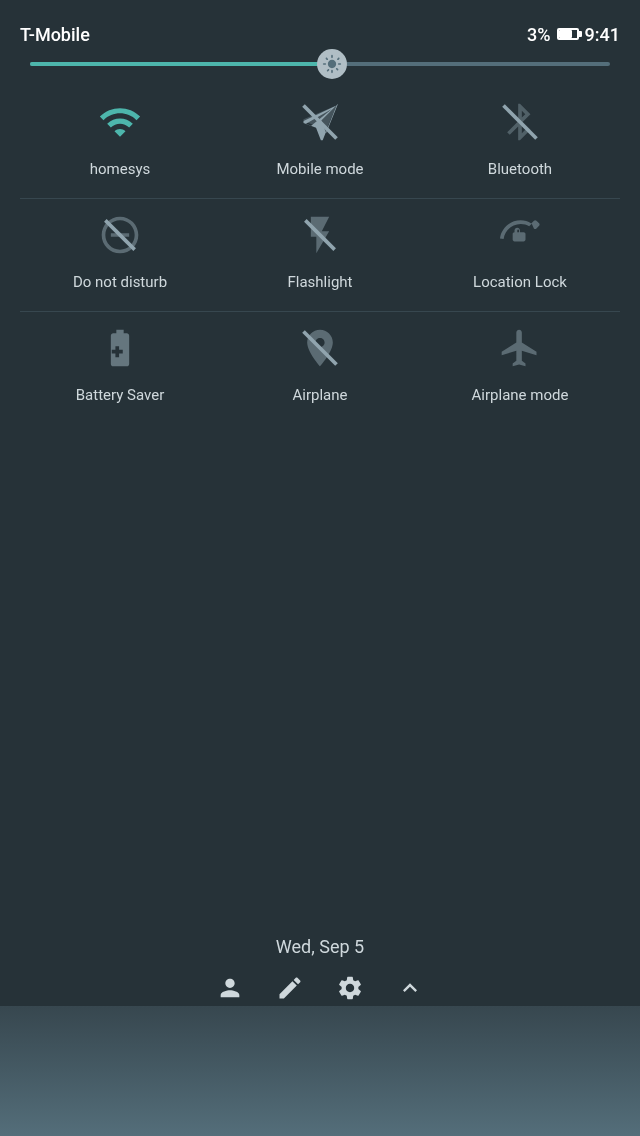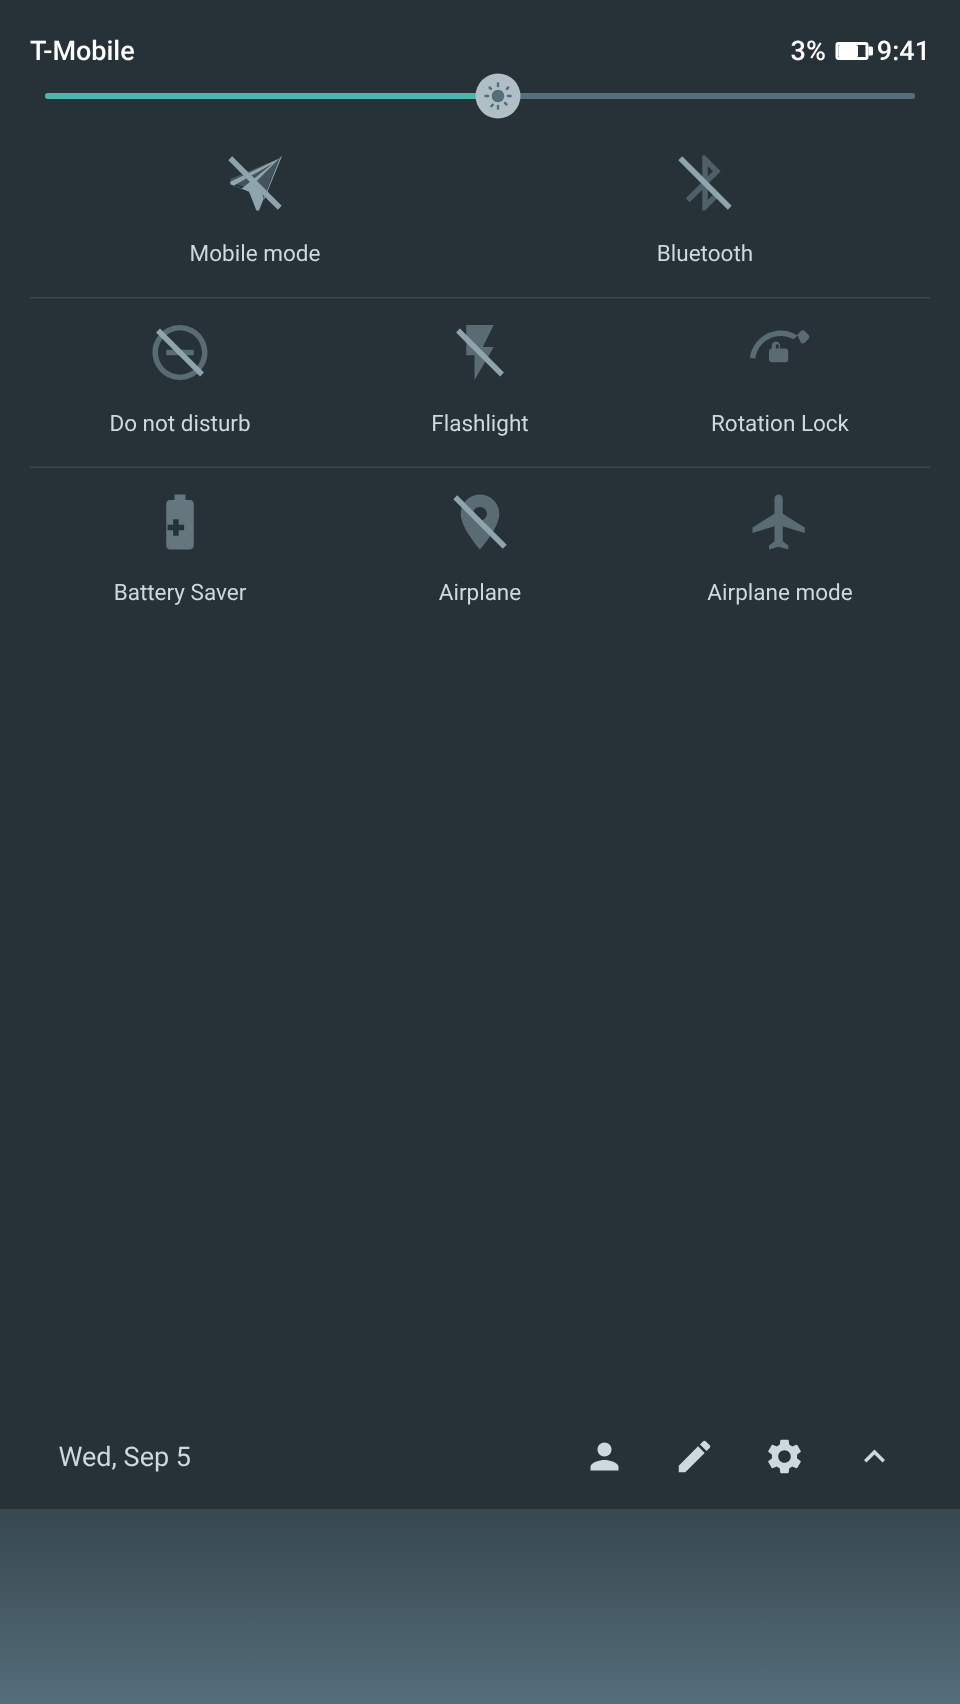--- a/index.html
+++ b/index.html
@@ -136,21 +136,22 @@
     
     .bottom-bar {
       position: absolute;
       bottom: 130px;
       left: 0;
       right: 0;
       height: 70px;
       background: #263238;
       display: flex;
       align-items: center;
-      padding: 0 39px;
+      padding: 0 8px;
+      flex-direction: column;
     }
     .bottom-date {
       flex: 1;
       font-size: 18px;
       color: #cfd8dc;
       font-weight: 400;
     }
     .bottom-actions {
       display: flex;
       gap: 24px;
@@ -198,20 +199,28 @@
     <div class="brightness-thumb">
       <svg width="20" height="20" viewBox="0 0 24 24" fill="#546e7a">
         <path d="M12 7c-2.76 0-5 2.24-5 5s2.24 5 5 5 5-2.24 5-5-2.24-5-5-5zM2 13h2c.55 0 1-.45 1-1s-.45-1-1-1H2c-.55 0-1 .45-1 1s.45 1 1 1zm18 0h2c.55 0 1-.45 1-1s-.45-1-1-1h-2c-.55 0-1 .45-1 1s.45 1 1 1zM11 2v2c0 .55.45 1 1 1s1-.45 1-1V2c0-.55-.45-1-1-1s-1 .45-1 1zm0 18v2c0 .55.45 1 1 1s1-.45 1-1v-2c0-.55-.45-1-1-1s-1 .45-1 1zM5.99 4.58c-.39-.39-1.03-.39-1.41 0-.39.39-.39 1.03 0 1.41l1.06 1.06c.39.39 1.03.39 1.41 0 .38-.39.39-1.03 0-1.41L5.99 4.58zm12.37 12.37c-.39-.39-1.03-.39-1.41 0-.39.39-.39 1.03 0 1.41l1.06 1.06c.39.39 1.03.39 1.41 0 .39-.39.39-1.03 0-1.41l-1.06-1.06zm1.06-12.37l-1.06 1.06c-.39.39-.39 1.03 0 1.41.39.39 1.03.39 1.41 0l1.06-1.06c.39-.39.39-1.03 0-1.41s-1.03-.39-1.41 0zM7.05 18.36l-1.06 1.06c-.39.39-.39 1.03 0 1.41.39.39 1.03.39 1.41 0l1.06-1.06c.39-.39.39-1.03 0-1.41-.38-.39-1.03-.39-1.41 0z"></path>
       </svg>
     </div>
   </div>
 </div>
 
 <div class="tiles-row">
 
+  <div class="tile active">
+    <div class="tile-icon">
+      <svg width="44" height="44" viewBox="0 0 24 24">
+        <path d="M1 9l2 2c4.97-4.97 13.03-4.97 18 0l2-2C16.93 2.93 7.08 2.93 1 9zm8 8l3 3 3-3c-1.65-1.66-4.34-1.66-6 0zm-4-4l2 2c2.76-2.76 7.24-2.76 10 0l2-2C15.14 9.14 8.87 9.14 5 13z"></path>
+      </svg>
+    </div>
+    <span class="tile-label">homesys</span>
+  </div>
 
   <div class="tile">
     <div class="tile-icon">
       <svg width="44" height="44" viewBox="0 0 24 24">
         <path d="M21 3L3 10.53v.98l6.84 2.65L12.48 21h.98L21 3z" opacity="0.3"></path>
         <path d="M3 11.51v.98l6.84 2.65 2.64 6.83h.98L21 3.02 3 11.51zm15.48-6.61L7.19 14.03 4.36 12.9 18.48 4.9zm-3.12 13.12l-2.64-6.83 9.12-9.1-6.48 15.93z"></path>
         <line x1="3" y1="3" x2="21" y2="21" stroke="#90a4ae" stroke-width="2"></line>
       </svg>
     </div>
     <span class="tile-label">Mobile mode</span>
@@ -252,21 +261,21 @@
     </div>
     <span class="tile-label">Flashlight</span>
   </div>
 
   <div class="tile">
     <div class="tile-icon">
       <svg width="44" height="44" viewBox="0 0 24 24">
         <path d="M18.41 5.8L17 7.21C15.65 6.45 14.08 6 12.4 6 7.61 6 3.6 9.54 3.06 14.19L1.07 13.96C1.74 8.27 6.56 4 12.4 4c2.11 0 4.07.62 5.73 1.69L19.59 4.2C19.97 3.82 20.6 3.82 20.98 4.2l1.42 1.41c.39.39.39 1.02 0 1.41L20.98 8.44c-.39.39-1.02.39-1.41 0L18.41 5.8zM12 10.5v-1c0-.83-.67-1.5-1.5-1.5S9 8.67 9 9.5v1C8.45 10.5 8 10.95 8 11.5v3c0 .55.45 1 1 1h5c.55 0 1-.45 1-1v-3c0-.55-.45-1-1-1zm-1.5 0v-1c0-.28.22-.5.5-.5s.5.22.5.5v1h-1z" opacity="0.5"></path>
       </svg>
     </div>
-    <span class="tile-label">Rotation Lock</span>
+    <span class="tile-label">Location Lock</span>
   </div>
 
 </div>
 
 <div class="divider"></div>
 
 <div class="tiles-row">
 
   <div class="tile">
     <div class="tile-icon">

